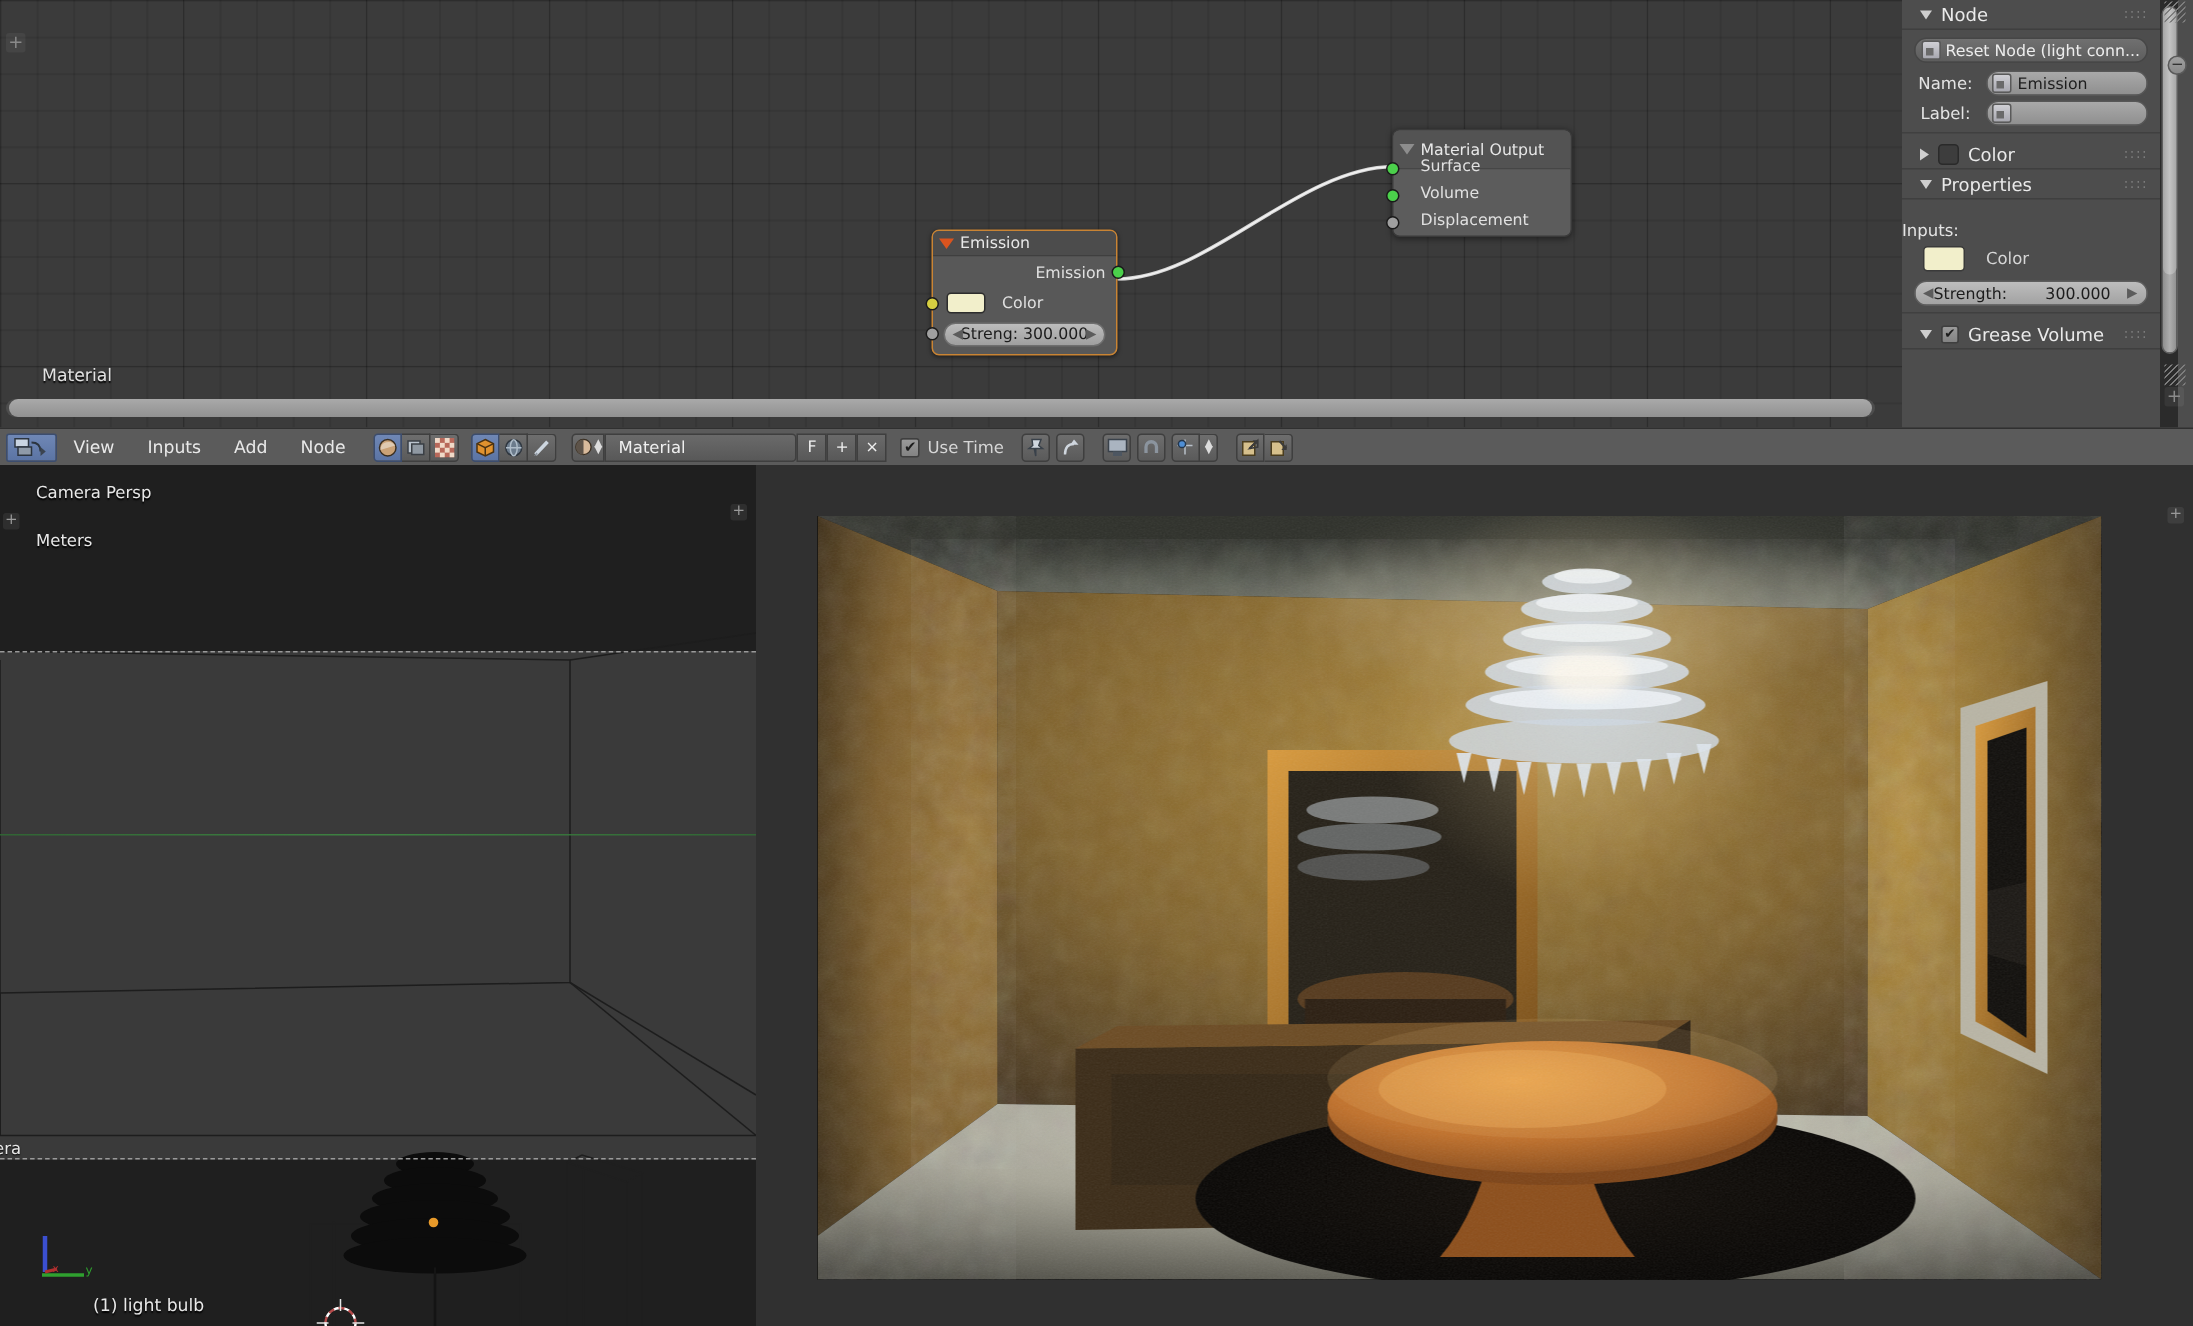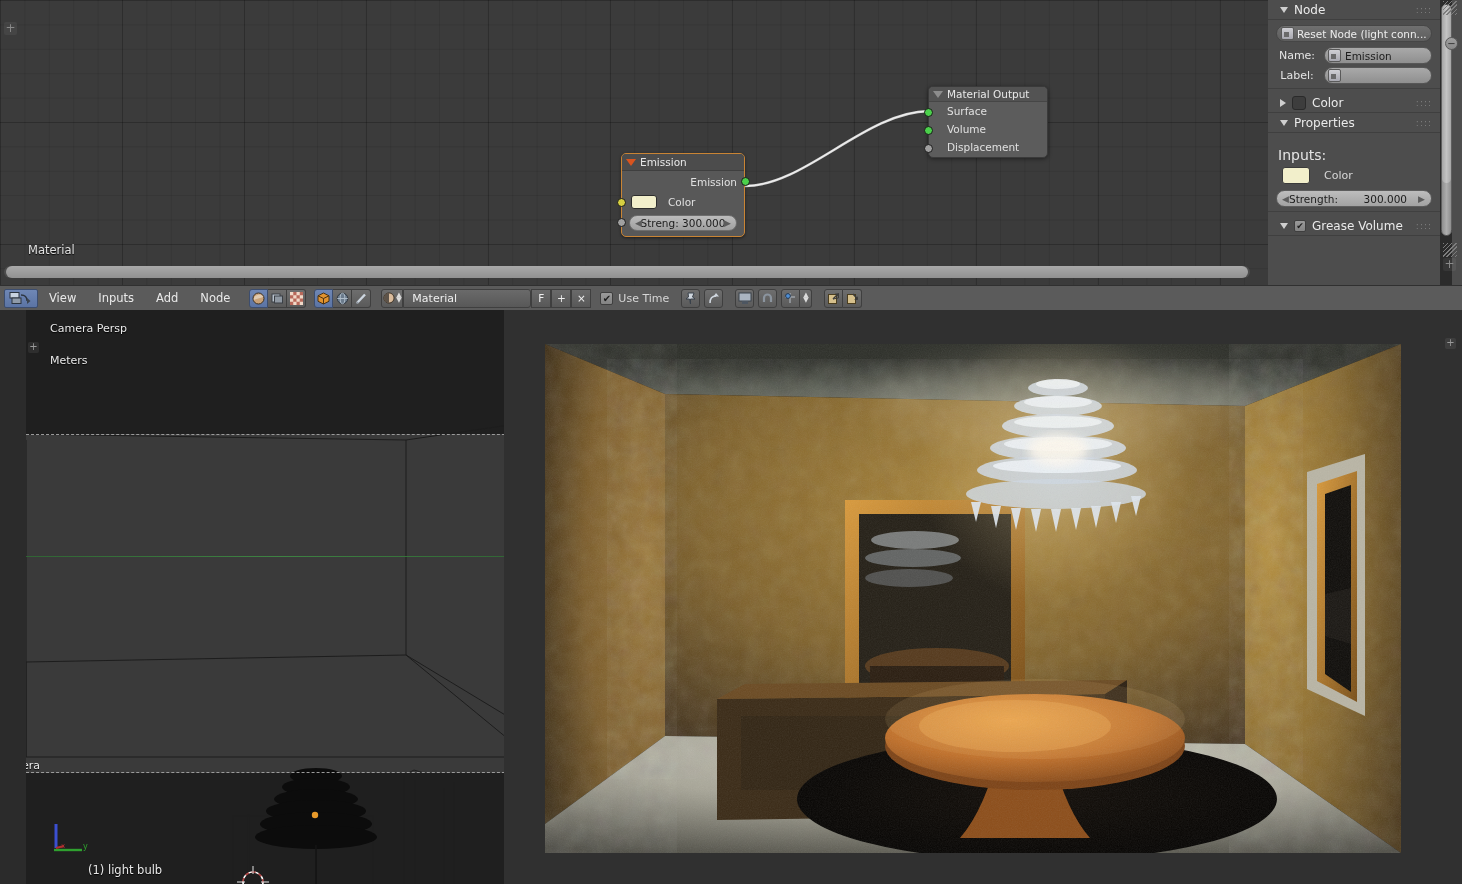--- a/index.html
+++ b/index.html
@@ -89,21 +89,21 @@
   }
   .num-field .arr { position: absolute; color: #5c5c5c; font-size: 9px; }
   .num-field .arr.l { left: 5px; } .num-field .arr.r { right: 5px; }
 
   .node-output {
     left: 928px; top: 86px; width: 120px; height: 72px;
     background: #5c5c5c; border: 1px solid #3a3a3a;
     box-shadow: 0 1px 4px rgba(0,0,0,0.45);
   }
   .node-output .hdr {
-    height: 15px; background: #535353; border-radius: 4px 4px 0 0;
+    height: 26px; background: #535353; border-radius: 4px 4px 0 0;
     display: flex; align-items: center; padding-left: 4px; gap: 4px;
     border-bottom: 1px solid #464646;
   }
   .out-row { position: absolute; left: 18px; font-size: 10.5px; color: #e0e0e0; }
 
   
   .ne-header {
     position: absolute; left: 0; top: 285px; width: 1462px; height: 25px;
     background: #5b5b5b; border-top: 1px solid #303030;
     display: flex; align-items: center; padding-left: 4px; gap: 0;
@@ -143,21 +143,21 @@
   .chk {
     width: 13px; height: 13px; border-radius: 2px;
     background: linear-gradient(#9a9a9a,#838383); border: 1px solid #3f3f3f;
     display: flex; align-items: center; justify-content: center;
     color: #1d1d1d; font-size: 10px; font-weight: bold;
   }
 
   
   .viewport3d {
     position: absolute; left: 0; top: 310px; width: 504px; height: 574px;
-    background: #3a3a3a; overflow: hidden; margin-left: 26px;
+    background: #3a3a3a; overflow: hidden;
   }
   .vp-head {
     position: absolute; left: 0; top: 0; width: 100%; height: 10px;
     background: #232323;
   }
   .vp-dark-top { position:absolute; left:0; top:0; width:100%; height:124px; background:#1f1f1f; }
   .vp-dark-bot { position:absolute; left:0; bottom:0; width:100%; height:111px; background:#1f1f1f; }
   .vp-cam-frame {
     position: absolute; left: -10px; top: 124px; width: 524px; height: 339px;
     border-top: 1px dashed #9a9a9a; border-bottom: 1px dashed #9a9a9a;
@@ -216,21 +216,21 @@
   .mini-icon {
     width: 13px; height: 13px; border-radius: 2px;
     background: linear-gradient(#cfcfd4,#a8a8b0); border: 1px solid #5a5a5a;
     position: relative; flex: none;
   }
   .mini-icon:after {
     content:''; position:absolute; left:2px; bottom:2px; width:5px; height:5px;
     background:#6a6a6a;
   }
   .sw-dark { width: 14px; height: 14px; background: #3d3d3d; border: 1px solid #2a2a2a; border-radius: 3px; }
-  .inputs-lbl { margin: 14px 0 4px 10px; font-size: 14px; color: #e4e4e4; }
+  .inputs-lbl { margin: 14px 0 4px 0; font-size: 11px; color: #e4e4e4; }
   .color-row { display: flex; align-items: center; gap: 14px; margin: 2px 0 6px 14px; }
   .color-box { width: 28px; height: 17px; background: #f2efcb; border: 1px solid #3a3a3a; border-radius: 3px; }
   .strength-field {
     margin: 3px 8px; height: 17px; border-radius: 9px;
     background: linear-gradient(#bdbdbd,#a2a2a2); border: 1px solid #5d5d5d;
     display: flex; align-items: center; position: relative;
     color: #1c1c1c; font-size: 10.5px;
   }
   .strength-field .nm { position: absolute; left: 12px; }
   .strength-field .vl { position: absolute; right: 24px; }

